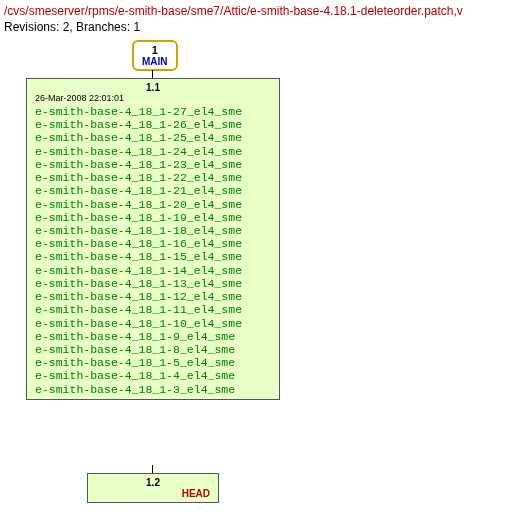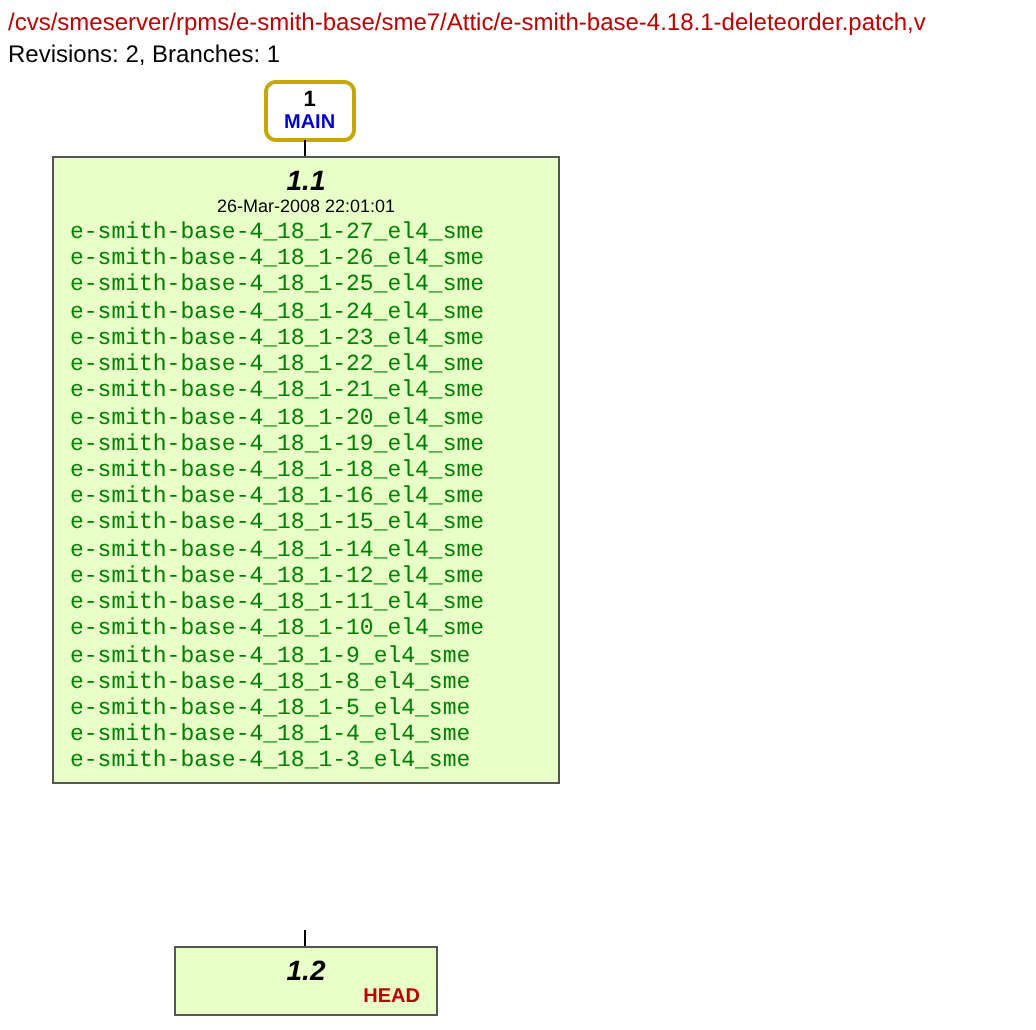--- a/index.html
+++ b/index.html
@@ -48,27 +48,25 @@
       border: 1px solid #555;
       padding: 3px 8px;
       font-family: "Courier New", monospace;
       font-size: 11.5px;
       color: #008000;
     }
     .rev-num {
       text-align: center;
       color: #000;
       font-family: Helvetica, Arial, sans-serif;
-      font-size: 14px;
+      font-size: 10px;
       font-weight: bold;
       margin-bottom: 0;
-      font-style: italic;
     }
     .rev-date {
-      text-align: center;
       color: #000;
       font-family: Helvetica, Arial, sans-serif;
       font-size: 9px;
       margin-bottom: 2px;
     }
     .rev-head {
       color: #b00;
       font-weight: bold;
       text-align: right;
       font-family: Helvetica, Arial, sans-serif;
@@ -109,20 +107,21 @@
         <div class="tag">e-smith-base-4_18_1-24_el4_sme</div>
         <div class="tag">e-smith-base-4_18_1-23_el4_sme</div>
         <div class="tag">e-smith-base-4_18_1-22_el4_sme</div>
         <div class="tag">e-smith-base-4_18_1-21_el4_sme</div>
         <div class="tag">e-smith-base-4_18_1-20_el4_sme</div>
         <div class="tag">e-smith-base-4_18_1-19_el4_sme</div>
         <div class="tag">e-smith-base-4_18_1-18_el4_sme</div>
         <div class="tag">e-smith-base-4_18_1-16_el4_sme</div>
         <div class="tag">e-smith-base-4_18_1-15_el4_sme</div>
         <div class="tag">e-smith-base-4_18_1-14_el4_sme</div>
+        <div class="tag">e-smith-base-4_18_1-13_el4_sme</div>
         <div class="tag">e-smith-base-4_18_1-12_el4_sme</div>
         <div class="tag">e-smith-base-4_18_1-11_el4_sme</div>
         <div class="tag">e-smith-base-4_18_1-10_el4_sme</div>
         <div class="tag">e-smith-base-4_18_1-9_el4_sme</div>
         <div class="tag">e-smith-base-4_18_1-8_el4_sme</div>
         <div class="tag">e-smith-base-4_18_1-5_el4_sme</div>
         <div class="tag">e-smith-base-4_18_1-4_el4_sme</div>
         <div class="tag">e-smith-base-4_18_1-3_el4_sme</div>
       </div>
   </div>

